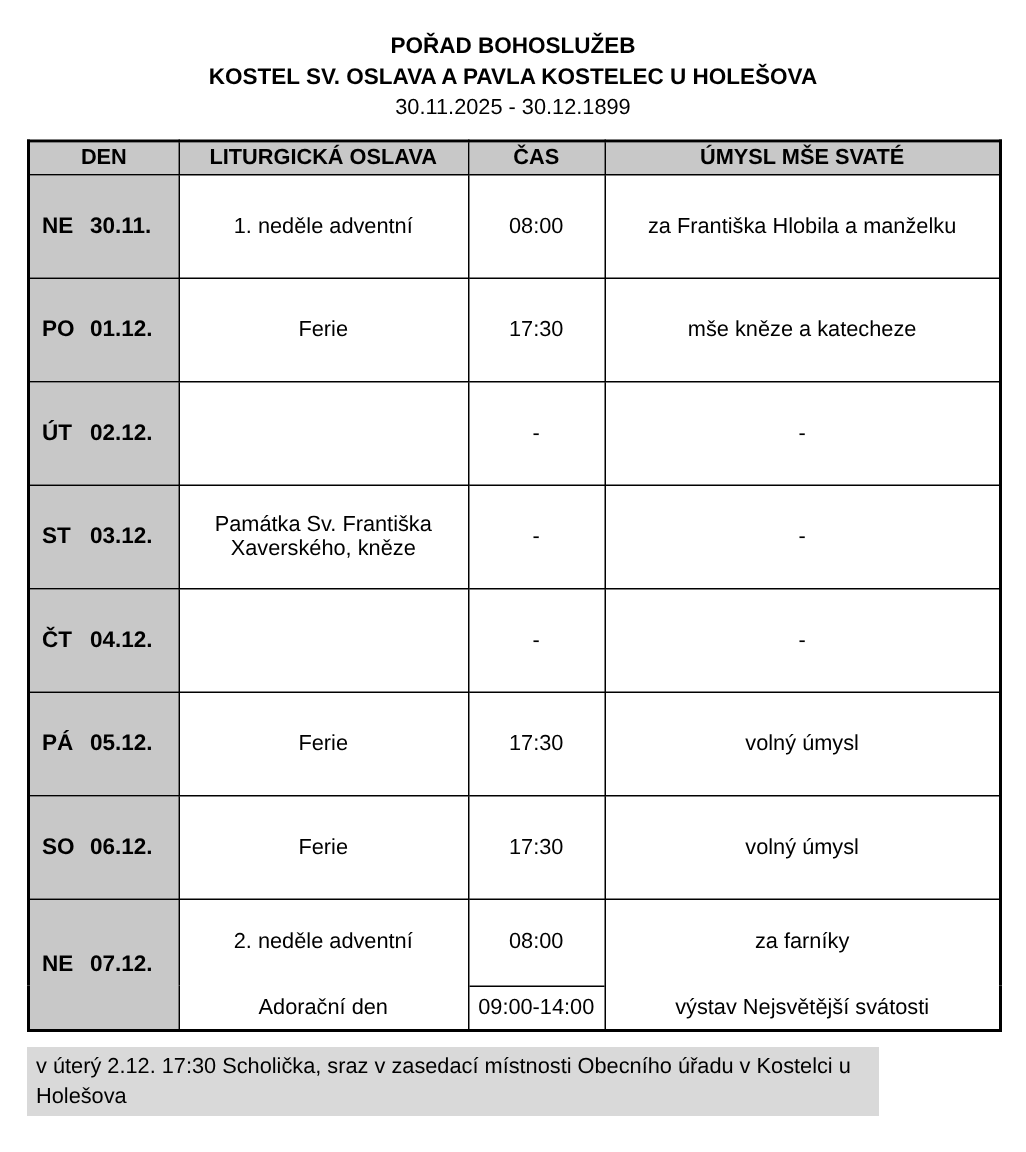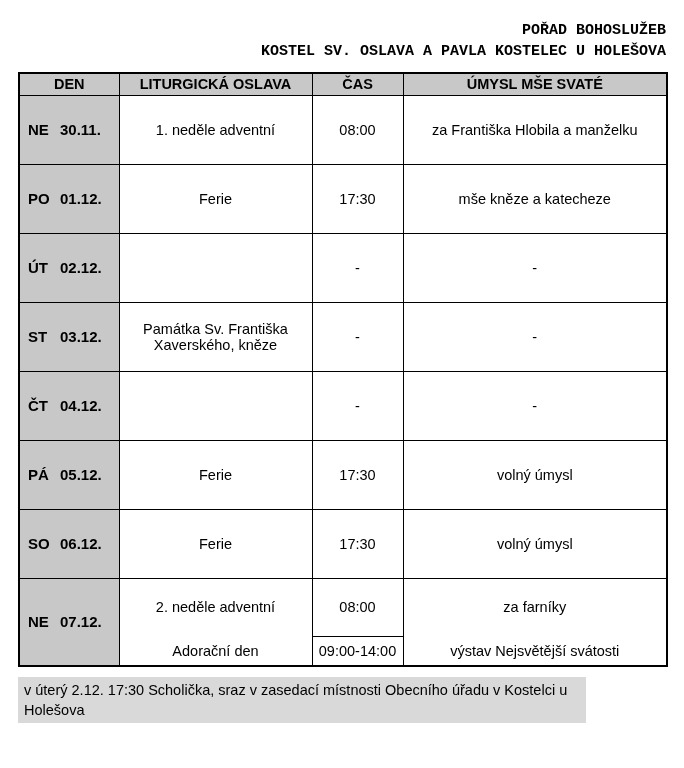--- a/index.html
+++ b/index.html
@@ -5,21 +5,21 @@
   * { box-sizing: border-box; margin: 0; padding: 0; }
   html, body { background: #ffffff; }
   body {
     width: 684px;
     height: 768px;
     font-family: "Liberation Sans", sans-serif;
     color: #000000;
     padding: 20px 18px 0 18px;
     overflow: hidden;
   }
-  .titles { text-align: right; font-family: Liberation Mono, monospace; }
+  .titles { text-align: center; }
   .title-line { font-weight: bold; font-size: 15px; line-height: 21px; }
   .date-line { font-size: 14.5px; line-height: 21px; }
 
   table.schedule {
     border-collapse: collapse;
     table-layout: fixed;
     width: 648px;
     margin-top: 10px;
     border: 2px solid var(--border, #000);
   }
@@ -62,20 +62,21 @@
     padding: 3px 6px;
     text-align: left;
   }
 </style>
 </head>
 <body>
 
 <div class="titles">
   <div class="title-line">POŘAD BOHOSLUŽEB</div>
   <div class="title-line">KOSTEL SV. OSLAVA A PAVLA KOSTELEC U HOLEŠOVA</div>
+  <div class="date-line">30.11.2025 - 30.12.1899</div>
 </div>
 
 <table class="schedule">
   <colgroup>
     <col style="width:100px">
       <col style="width:193px">
       <col style="width:91px">
       <col style="width:264px">
   </colgroup>
   <thead>

